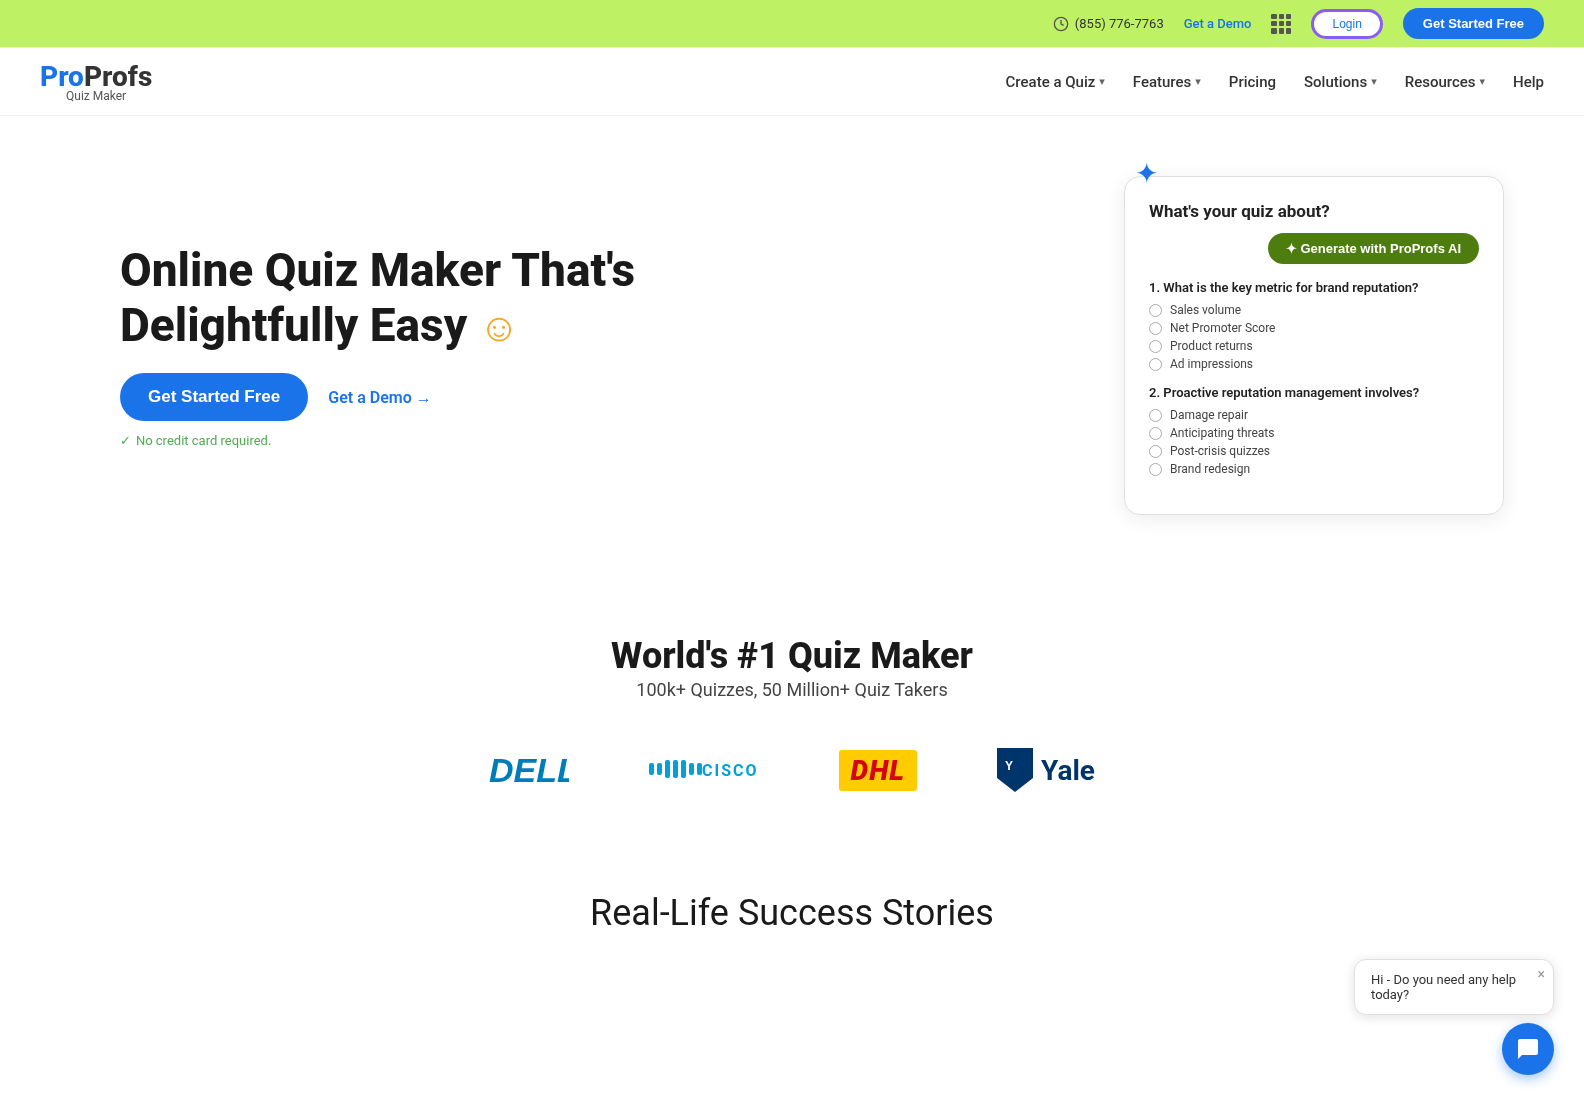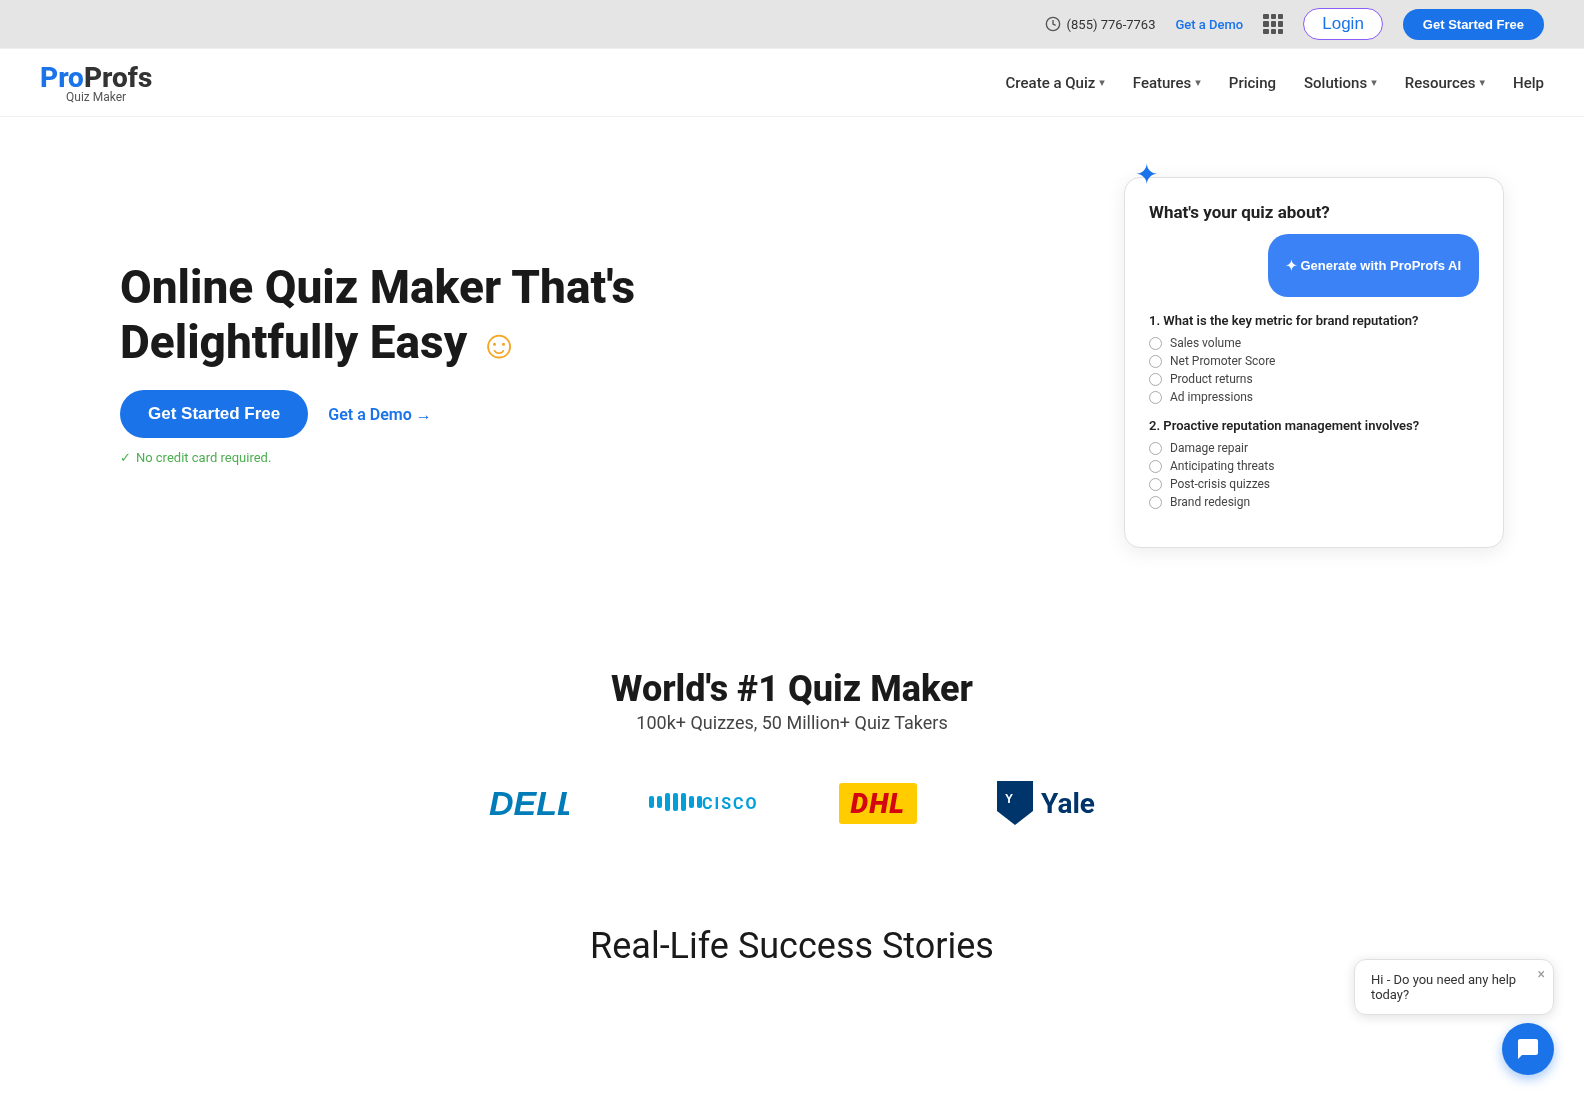--- a/index.html
+++ b/index.html
@@ -1,39 +1,39 @@
 <!DOCTYPE html>
 <html><head>
   <meta charset="utf-8">
   <style>
     * { margin: 0; padding: 0; box-sizing: border-box; }
     body { font-family: -apple-system, BlinkMacSystemFont, 'Segoe UI', Roboto, sans-serif; background: #fff; color: #222; }
 
     
     .top-bar {
-      background: #e5e5e5;
+      background: #bef264;
       border-bottom: 1px solid #eee;
       display: flex;
       justify-content: flex-end;
       align-items: center;
       padding: 8px 40px;
       gap: 20px;
       font-size: 13px;
     }
     .top-bar-phone { display: flex; align-items: center; gap: 6px; color: #333; }
     .top-bar-demo { color: #1a73e8; text-decoration: none; font-weight: 500; }
     .top-bar-grid { display: grid; grid-template-columns: 1fr 1fr 1fr; gap: 2px; width: 20px; height: 20px; cursor: pointer; }
     .top-bar-grid span { background: #555; border-radius: 1px; }
     .top-bar-login {
-      border: 1px solid #8b5cf6;
+      border: 3px solid #8b5cf6;
       border-radius: 20px;
       padding: 5px 18px;
       color: #1a73e8;
       background: #fff;
-      font-size: 17px;
+      font-size: 12px;
       cursor: pointer;
     }
     .top-bar-cta {
       background: #1a73e8;
       color: #fff;
       border: none;
       border-radius: 20px;
       padding: 8px 20px;
       font-size: 13px;
       font-weight: 600;
@@ -132,25 +132,25 @@
       border: 1px solid #e0e0e0;
       border-radius: 8px;
       padding: 10px 12px;
       font-size: 14px;
       color: #aaa;
       margin-bottom: 12px;
     }
     .ai-generate-btn {
       display: block;
       margin-left: auto;
-      background: #3b82f6;
+      background: #4d7c0f;
       color: #fff;
       border: none;
       border-radius: 20px;
-      padding: 24px 18px;
+      padding: 8px 18px;
       font-size: 13px;
       font-weight: 600;
       cursor: pointer;
       margin-bottom: 16px;
     }
     .ai-question { margin-bottom: 14px; }
     .ai-question-title { font-size: 13px; font-weight: 600; color: #222; margin-bottom: 8px; }
     .ai-option { display: flex; align-items: center; gap: 8px; font-size: 12px; color: #444; margin-bottom: 4px; }
     .ai-option-circle {
       width: 13px; height: 13px;

